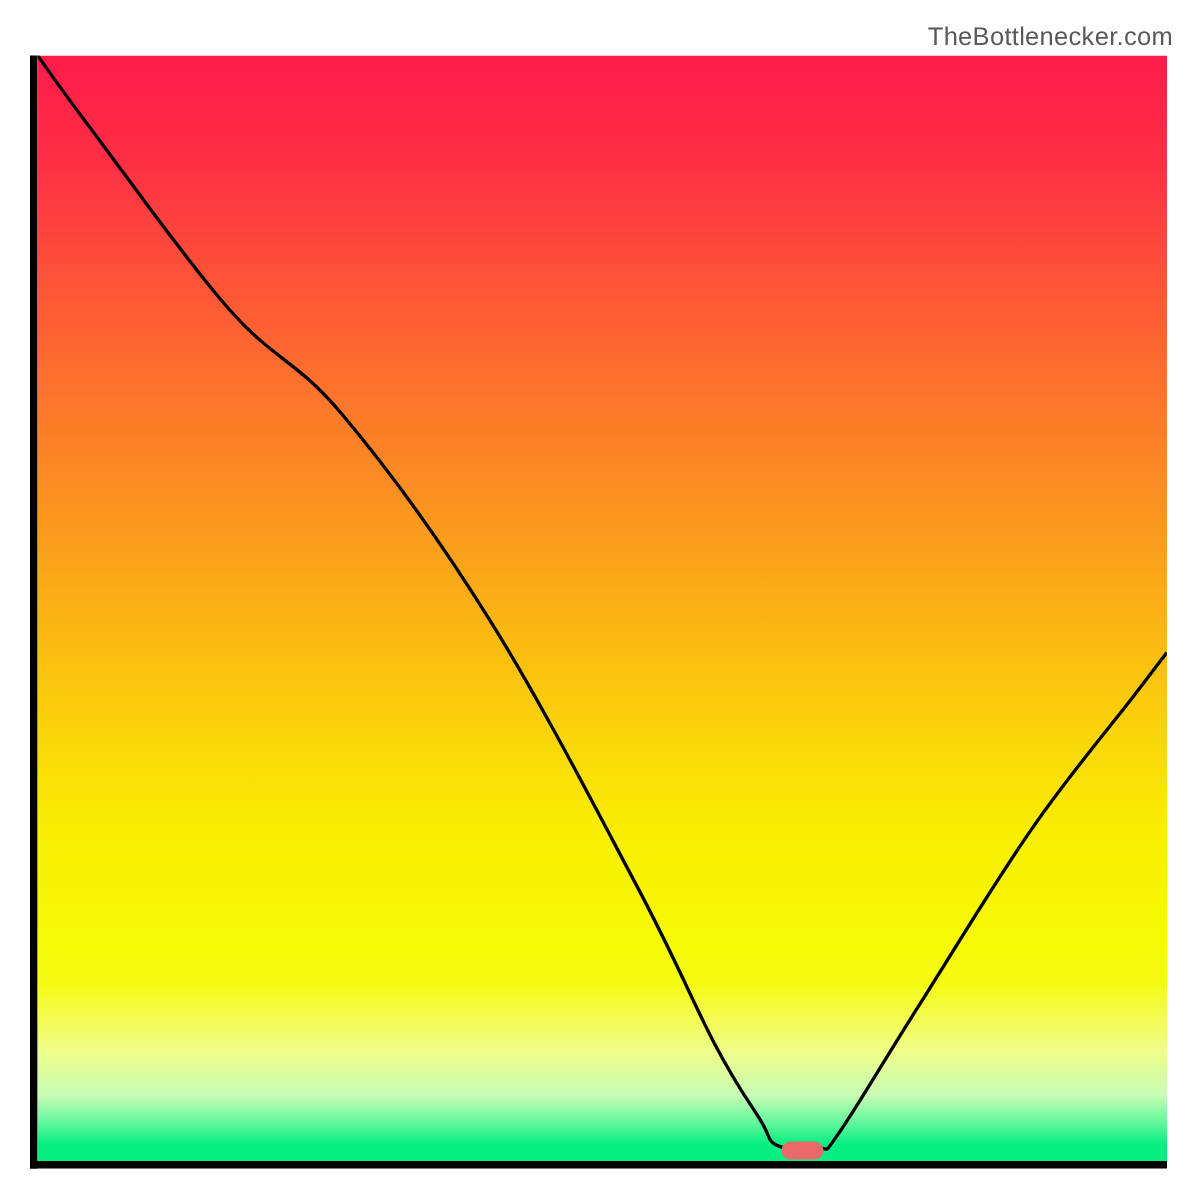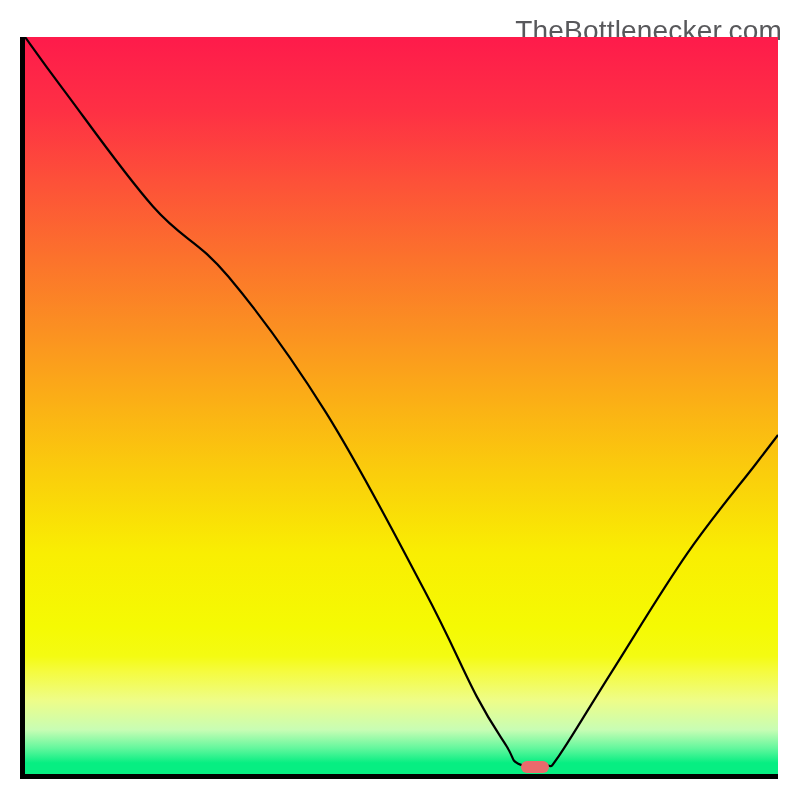--- a/index.html
+++ b/index.html
@@ -49,21 +49,21 @@
   }
   .marker {
     position: absolute;
     transform: translate(-50%, -50%);
     border-radius: 9999px;
   }
   .watermark {
     position: absolute;
     top: 15px;
     right: 18px;
-    font-size: 28px;
+    font-size: 17px;
     font-weight: 500;
     letter-spacing: 0.2px;
     
   }
 </style>
 </head>
 <body>
 
 <div class="stage">
 

